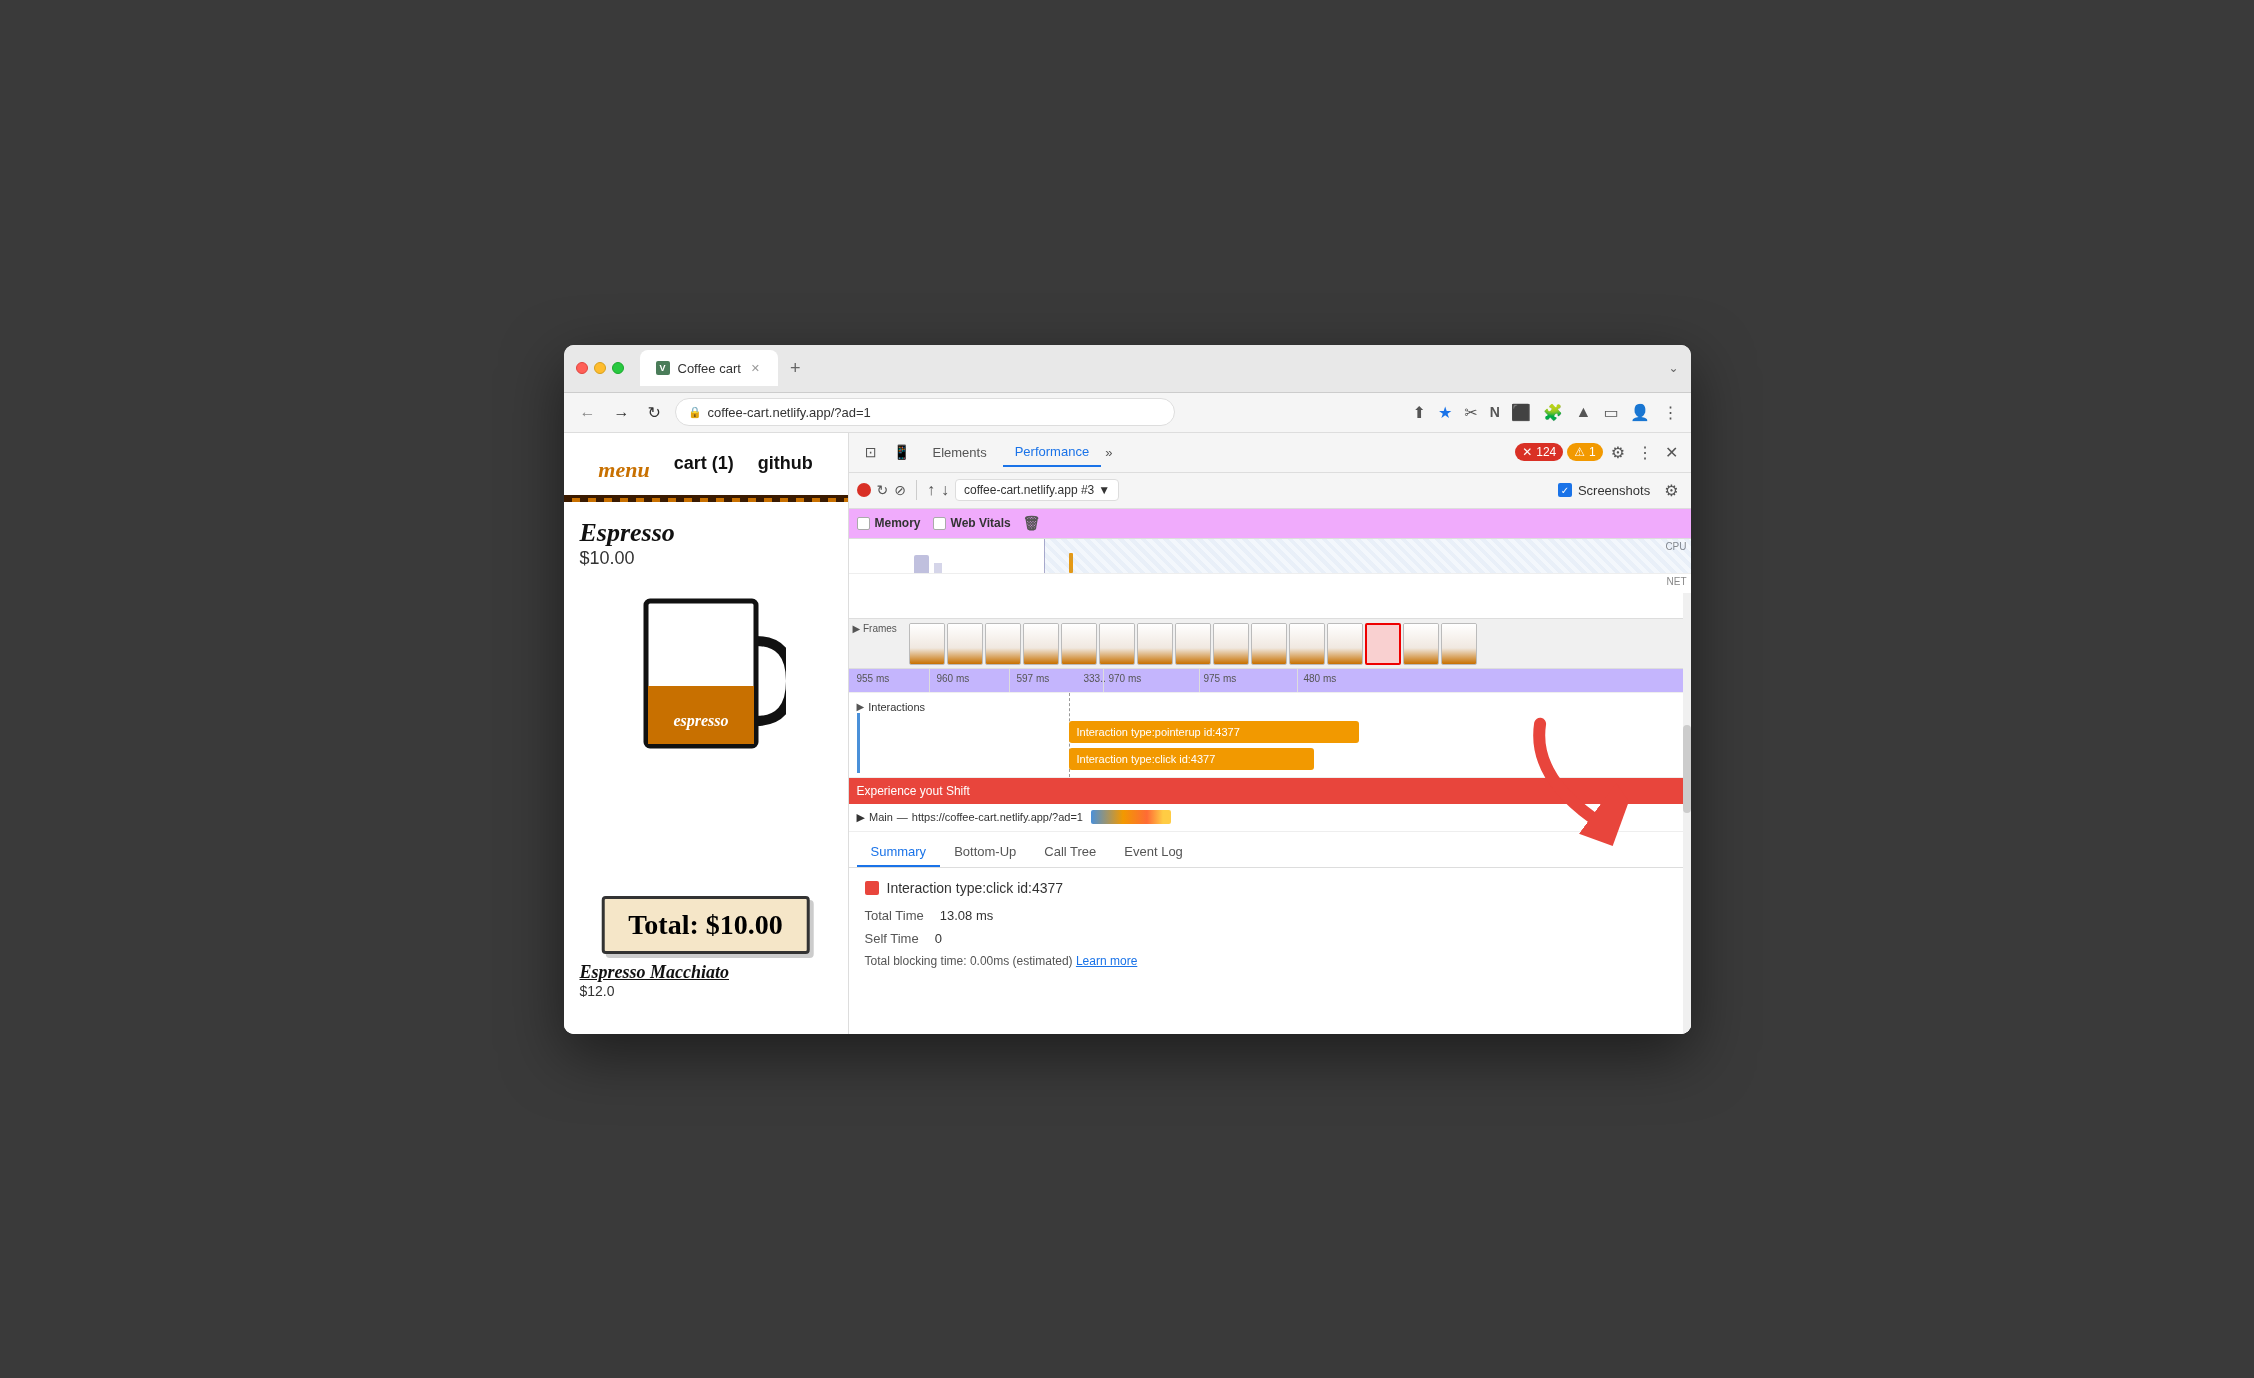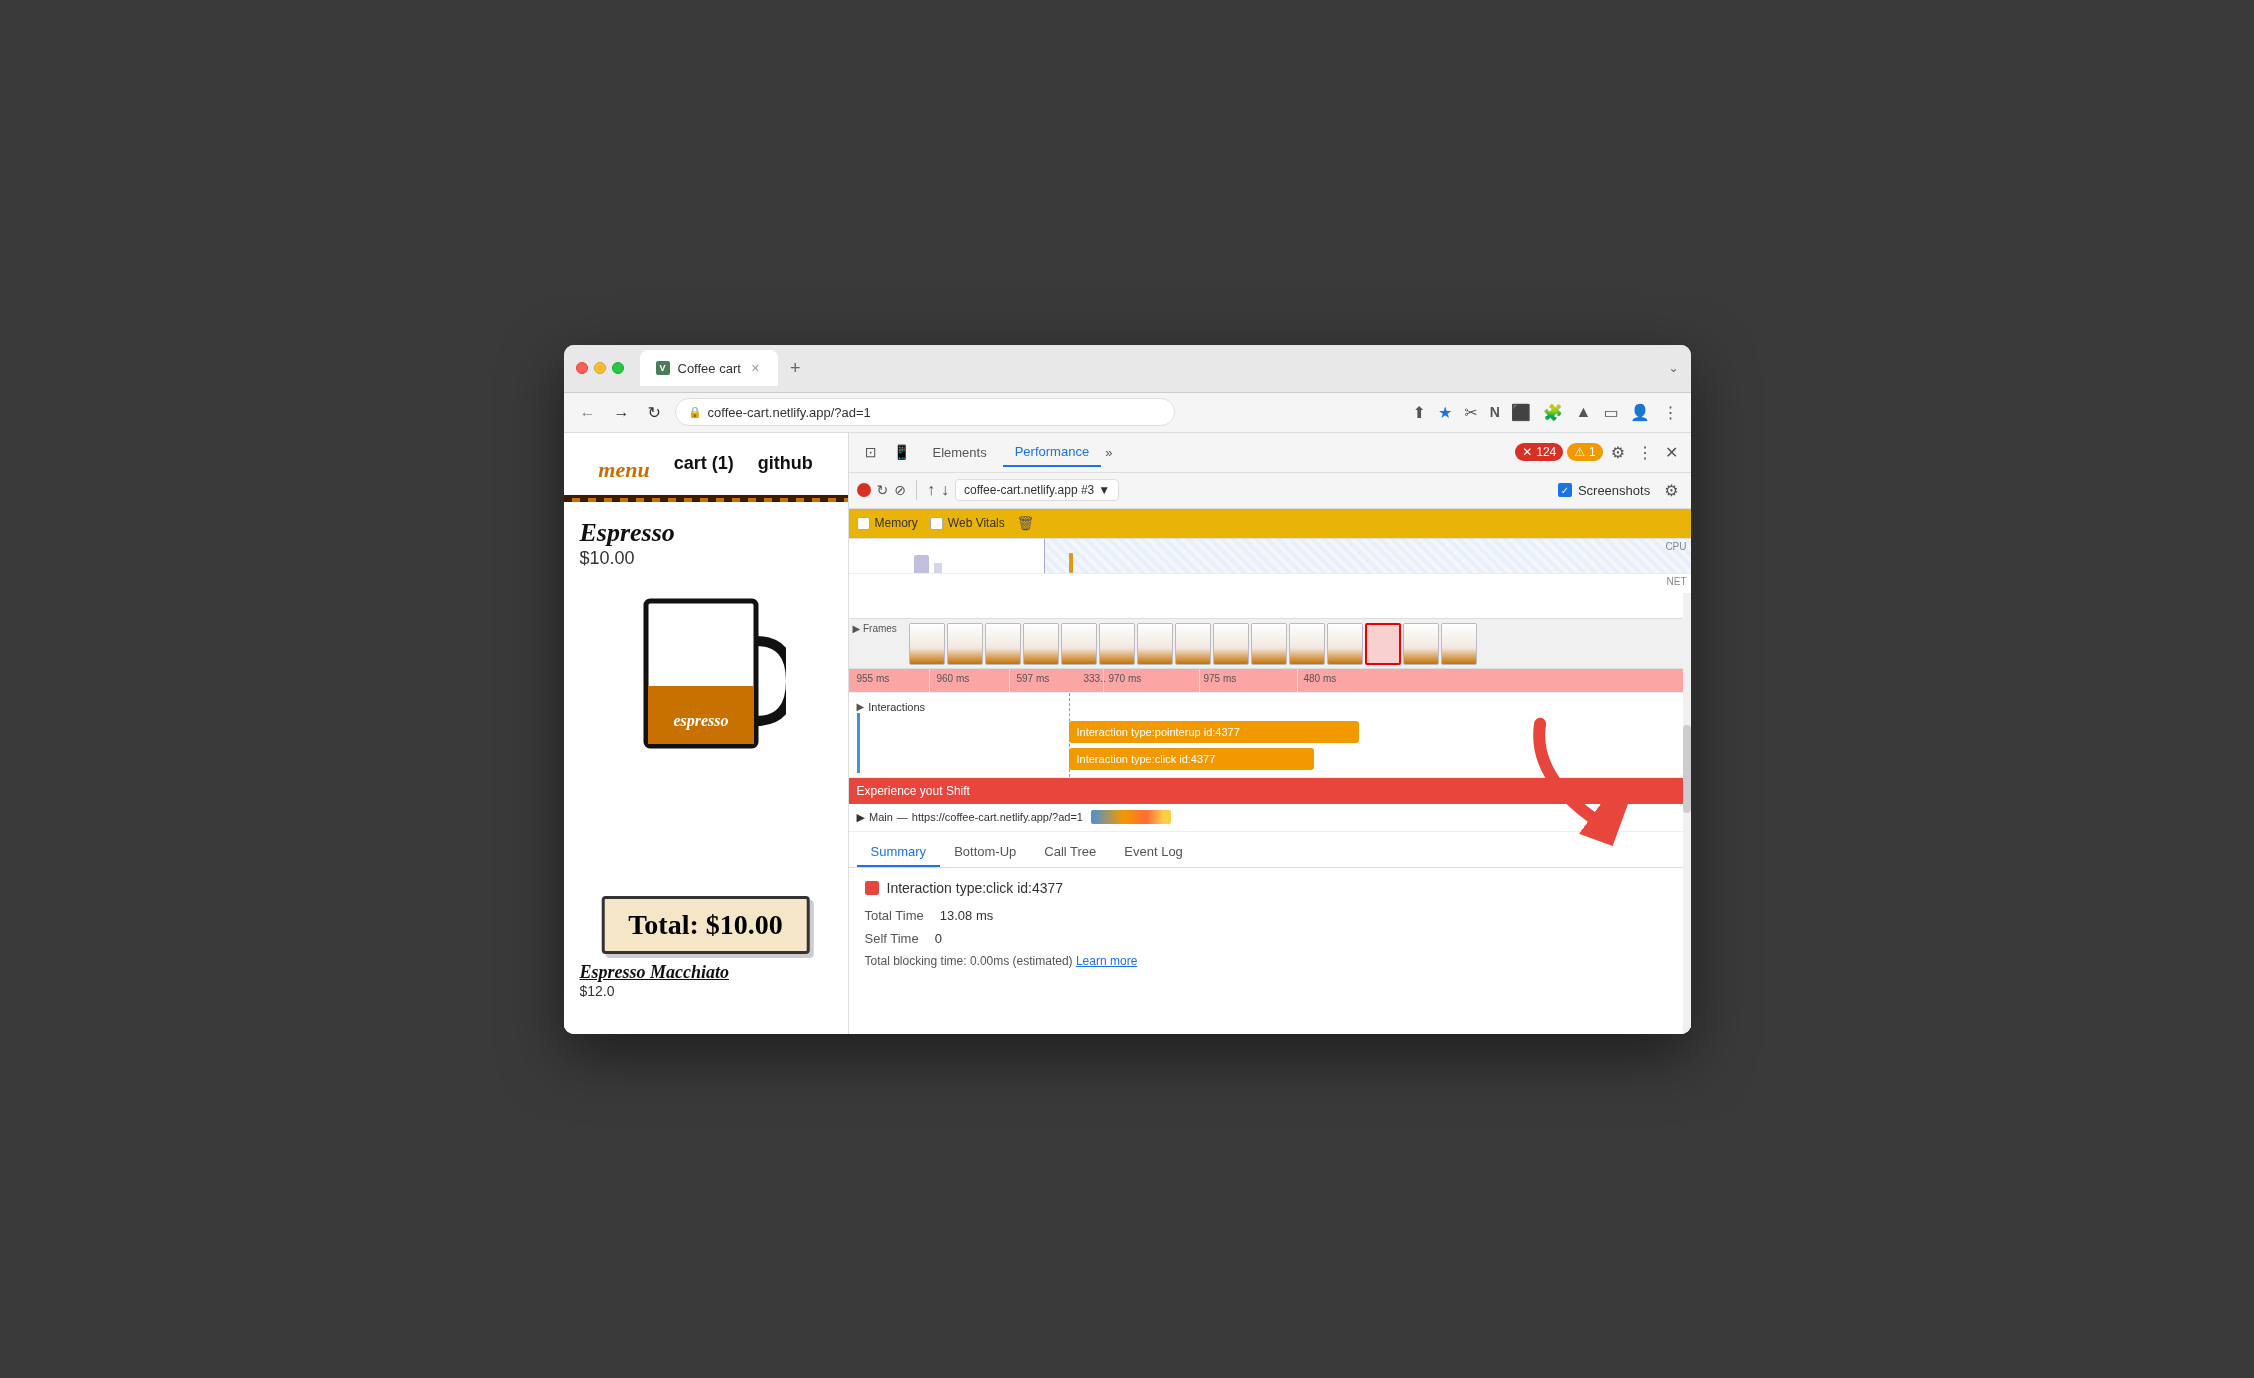--- a/index.html
+++ b/index.html
@@ -336,23 +336,24 @@
       justify-content: center;
       color: white;
       font-size: 10px;
     }
     
     .dt-options-row {
       display: flex;
       align-items: center;
       padding: 4px 8px;
       height: 30px;
-      background: #eab308;
+      background: #f0abfc;
       border-bottom: 1px solid #ddd;
       gap: 12px;
+      font-weight: bold;
     }
     .dt-checkbox-label {
       display: flex;
       align-items: center;
       gap: 5px;
       font-size: 12px;
       color: #333;
     }
     .dt-checkbox {
       width: 13px; height: 13px;
@@ -441,21 +442,21 @@
       position: relative;
     }
     .frame-thumb-inner {
       width: 100%;
       height: 100%;
       background: linear-gradient(180deg, #fff 0%, #f0e8e0 60%, #c87000 100%);
     }
     
     .dt-timing-ruler {
       height: 24px;
-      background: #fca5a5;
+      background: #c4b5fd;
       border-bottom: 1px solid #eee;
       position: relative;
       display: flex;
       align-items: center;
       padding: 0 4px;
     }
     .timing-mark {
       position: absolute;
       font-size: 10px;
       color: #555;

